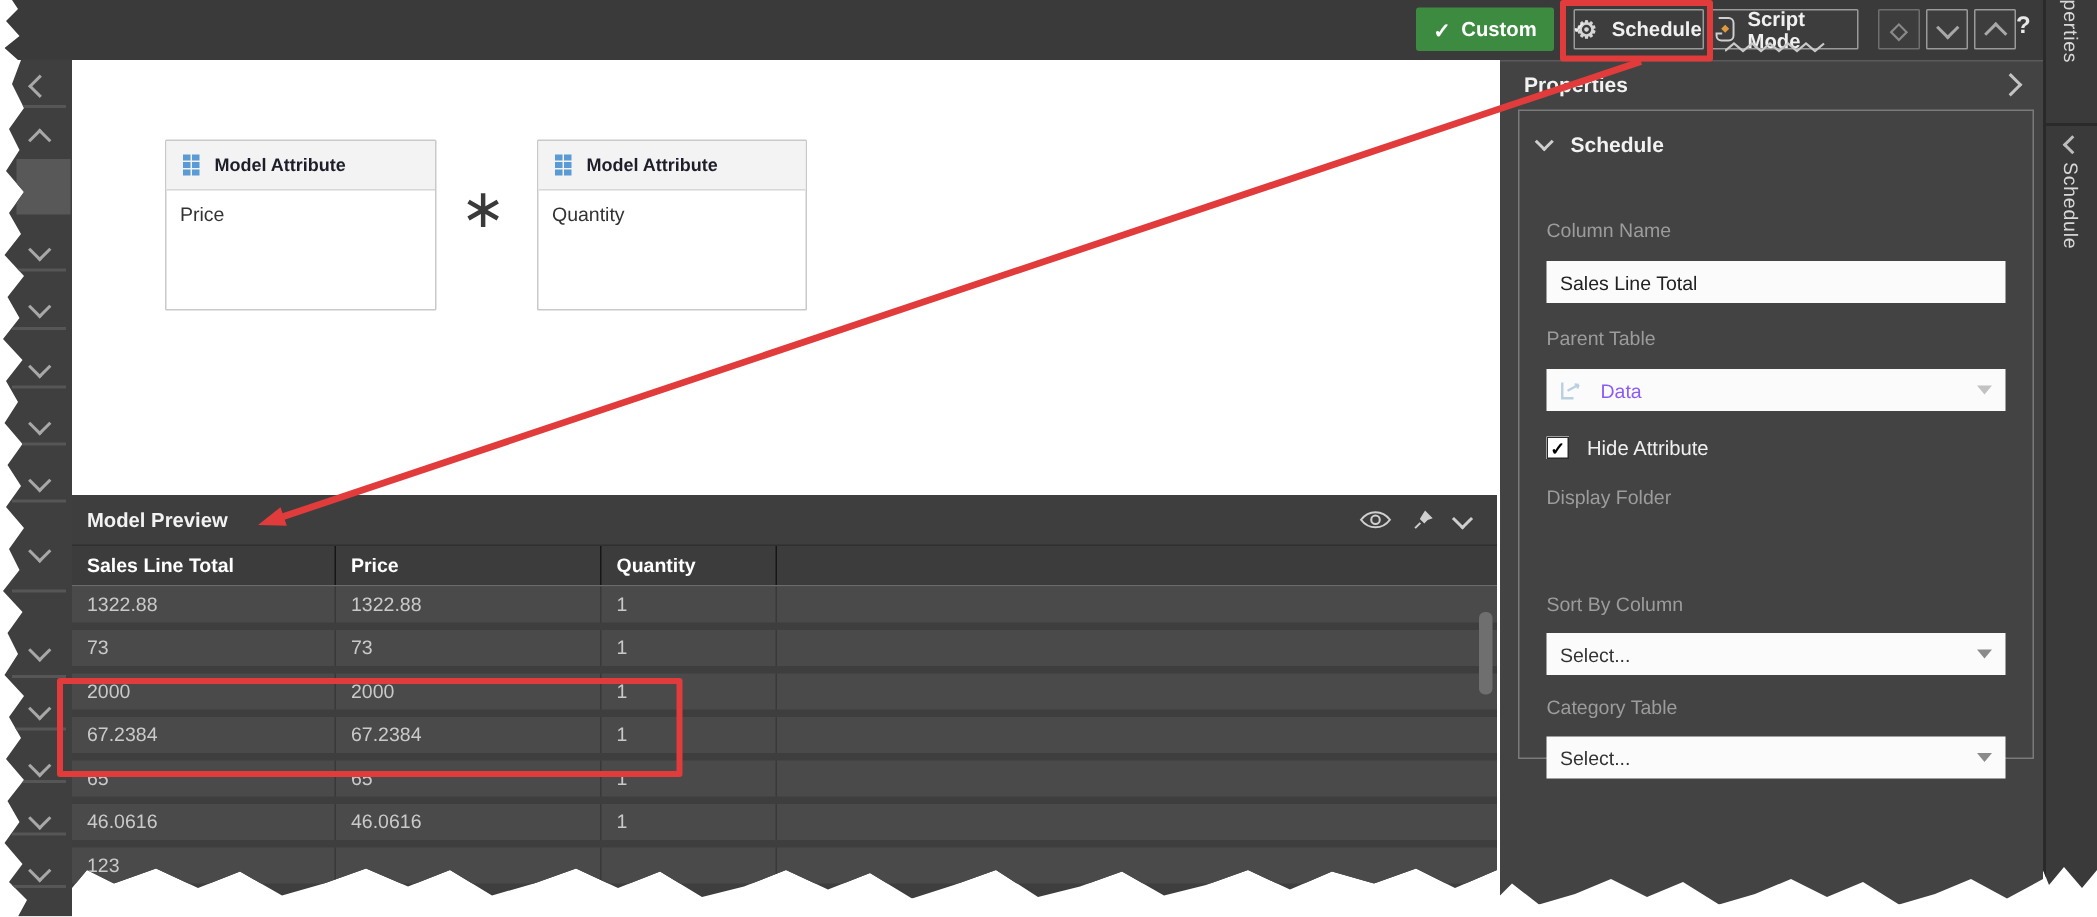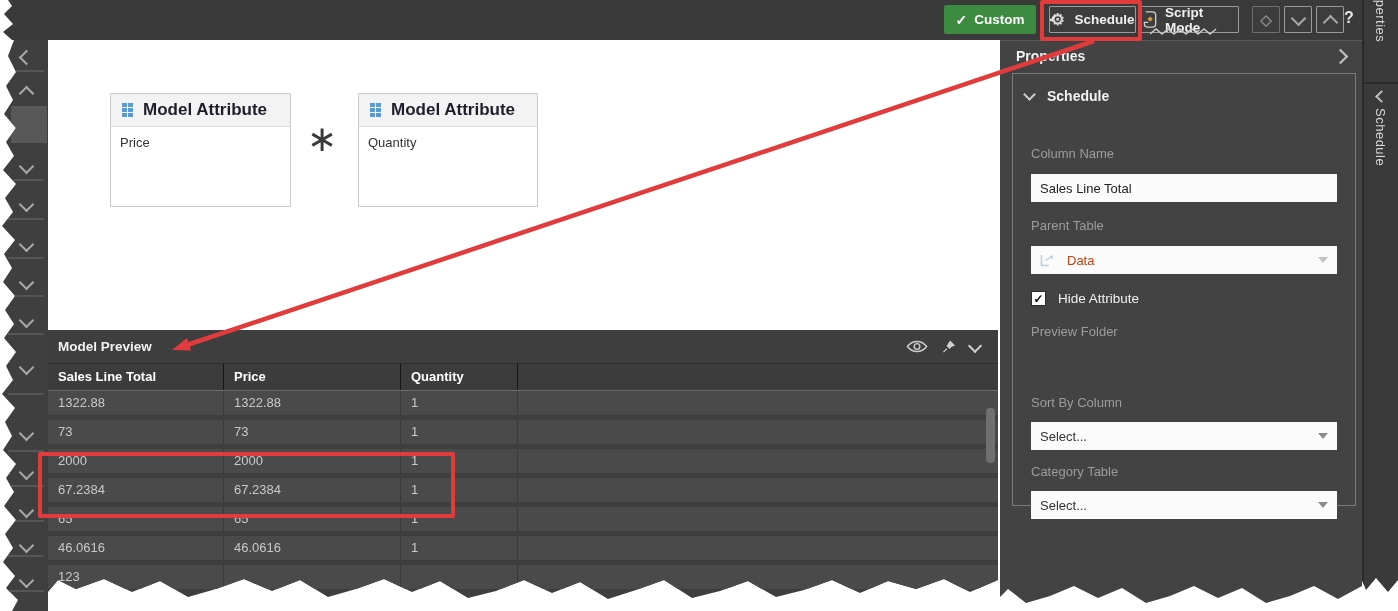--- a/index.html
+++ b/index.html
@@ -46,21 +46,21 @@
   .left-strip .chev{position:absolute;left:21px;}
   .strip-div{position:absolute;left:8px;width:36px;height:2px;background:#565656;}
   .strip-thumb{position:absolute;left:11px;width:36px;height:37px;background:#585858;}
   
   .card{position:absolute;width:181px;height:114px;background:#fff;border:1px solid #c9c9c9;
         box-sizing:border-box;border-radius:1px;}
   .card1{left:110px;top:93px;}
   .card2{left:358px;top:93px;width:180px;}
   .card-head{height:32px;background:#f3f3f3;border-bottom:1px solid #d8d8d8;display:flex;
              align-items:center;gap:10px;padding-left:11px;}
-  .card-title{font-size:17px;font-weight:bold;color:#1e1e2a;}
+  .card-title{font-size:12px;font-weight:bold;color:#1e1e2a;}
   .grid-icon{display:grid;grid-template-columns:5px 5px;grid-auto-rows:4px;gap:1px;}
   .grid-icon i{background:#5b9bd5;}
   .card-body{padding:8px 0 0 9px;font-size:13px;color:#333;}
   .operator{position:absolute;left:307px;top:118px;font-size:36px;color:#3a3a3a;}
   
   .result-panel{
     position:absolute;left:48px;top:330px;width:950px;height:281px;background:#3e3e3e;
     clip-path:polygon(0px 0px,950px 0px,950px 250px,922px 262px,896px 249px,868px 259px,840px 251px,812px 263px,784px 250px,756px 260px,728px 267px,700px 251px,672px 261px,644px 268px,616px 250px,588px 260px,560px 269px,532px 252px,504px 263px,476px 250px,448px 261px,420px 268px,392px 251px,364px 262px,336px 249px,308px 259px,280px 267px,252px 250px,224px 261px,196px 249px,168px 259px,140px 267px,112px 251px,84px 262px,56px 249px,28px 259px,10px 250px,0px 262px);
   }
   .result-head{height:33px;display:flex;align-items:center;border-bottom:1px solid #2f2f2f;}
@@ -90,21 +90,21 @@
   .sec-head .chev{width:7px;height:7px;border-color:#cfcfcf;margin-top:-3px;}
   .sec-title{font-size:14px;font-weight:bold;color:#f2f2f2;}
   .p-label{position:absolute;left:18px;font-size:13px;color:#9c9c9c;}
   .p-input{position:absolute;left:18px;width:306px;height:28px;box-sizing:border-box;
            background:#fbfbfb;border:none;outline:none;padding:0 9px;font-size:13px;color:#222;
            font-family:"Liberation Sans",sans-serif;}
   .p-select{position:absolute;left:18px;width:306px;height:28px;box-sizing:border-box;background:#fbfbfb;
             display:flex;align-items:center;padding:0 9px;font-size:13px;color:#333;cursor:pointer;}
   .p-select .arrow{margin-left:auto;width:0;height:0;border-left:5px solid transparent;
                    border-right:5px solid transparent;border-top:6px solid #8b8b8b;}
-  .p-select.disabled{color:#c2410c;cursor:default;}
+  .p-select.disabled{color:#8b5cf6;cursor:default;}
   .p-select.disabled .arrow{border-top-color:#c2c2c2;}
   .pt-icon{margin-right:12px;display:inline-flex;}
   .cb-row{position:absolute;left:18px;display:flex;align-items:center;gap:12px;}
   .checkbox{width:15px;height:15px;background:#fff;box-shadow:inset 0 0 0 1px #2b2b2b;
             display:flex;align-items:center;justify-content:center;font-size:12px;font-weight:bold;color:#000;cursor:pointer;}
   .cb-label{font-size:13.5px;color:#f0f0f0;}
   
   .right-tabs{
     position:absolute;left:1362px;top:0;width:36px;height:611px;background:#3a3a3a;
     border-left:2px solid #2a2a2a;box-sizing:border-box;overflow:hidden;
@@ -305,21 +305,21 @@
       </span>
       <span>Data</span>
       <span class="arrow"></span>
     </div>
     <div class="cb-row" style="top:217px;">
       <span class="checkbox">
         <span>✓</span>
       </span>
       <span class="cb-label">Hide Attribute</span>
     </div>
-    <span class="p-label" style="top:250px;">Preview Folder</span>
+    <span class="p-label" style="top:250px;">Display Folder</span>
     <span class="p-label" style="top:321px;">Sort By Column</span>
     <div class="p-select" style="top:348px;">
       <span>Select...</span>
       <span class="arrow"></span>
     </div>
     <span class="p-label" style="top:390px;">Category Table</span>
     <div class="p-select" style="top:417px;">
       <span>Select...</span>
       <span class="arrow"></span>
     </div>

